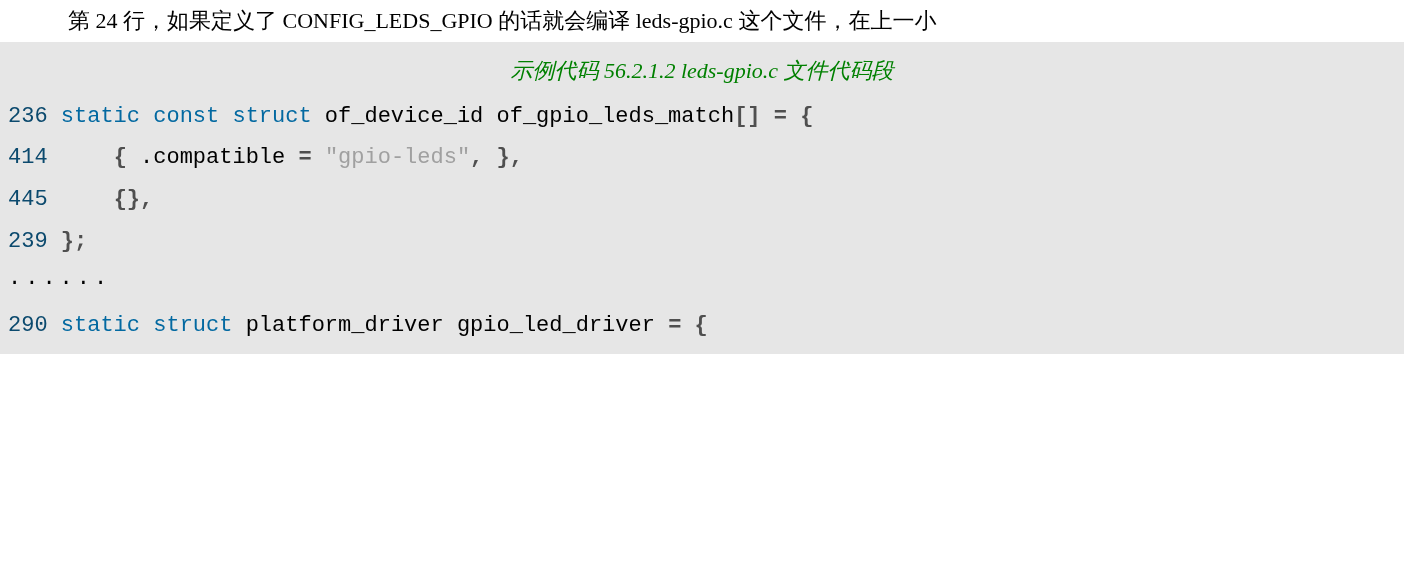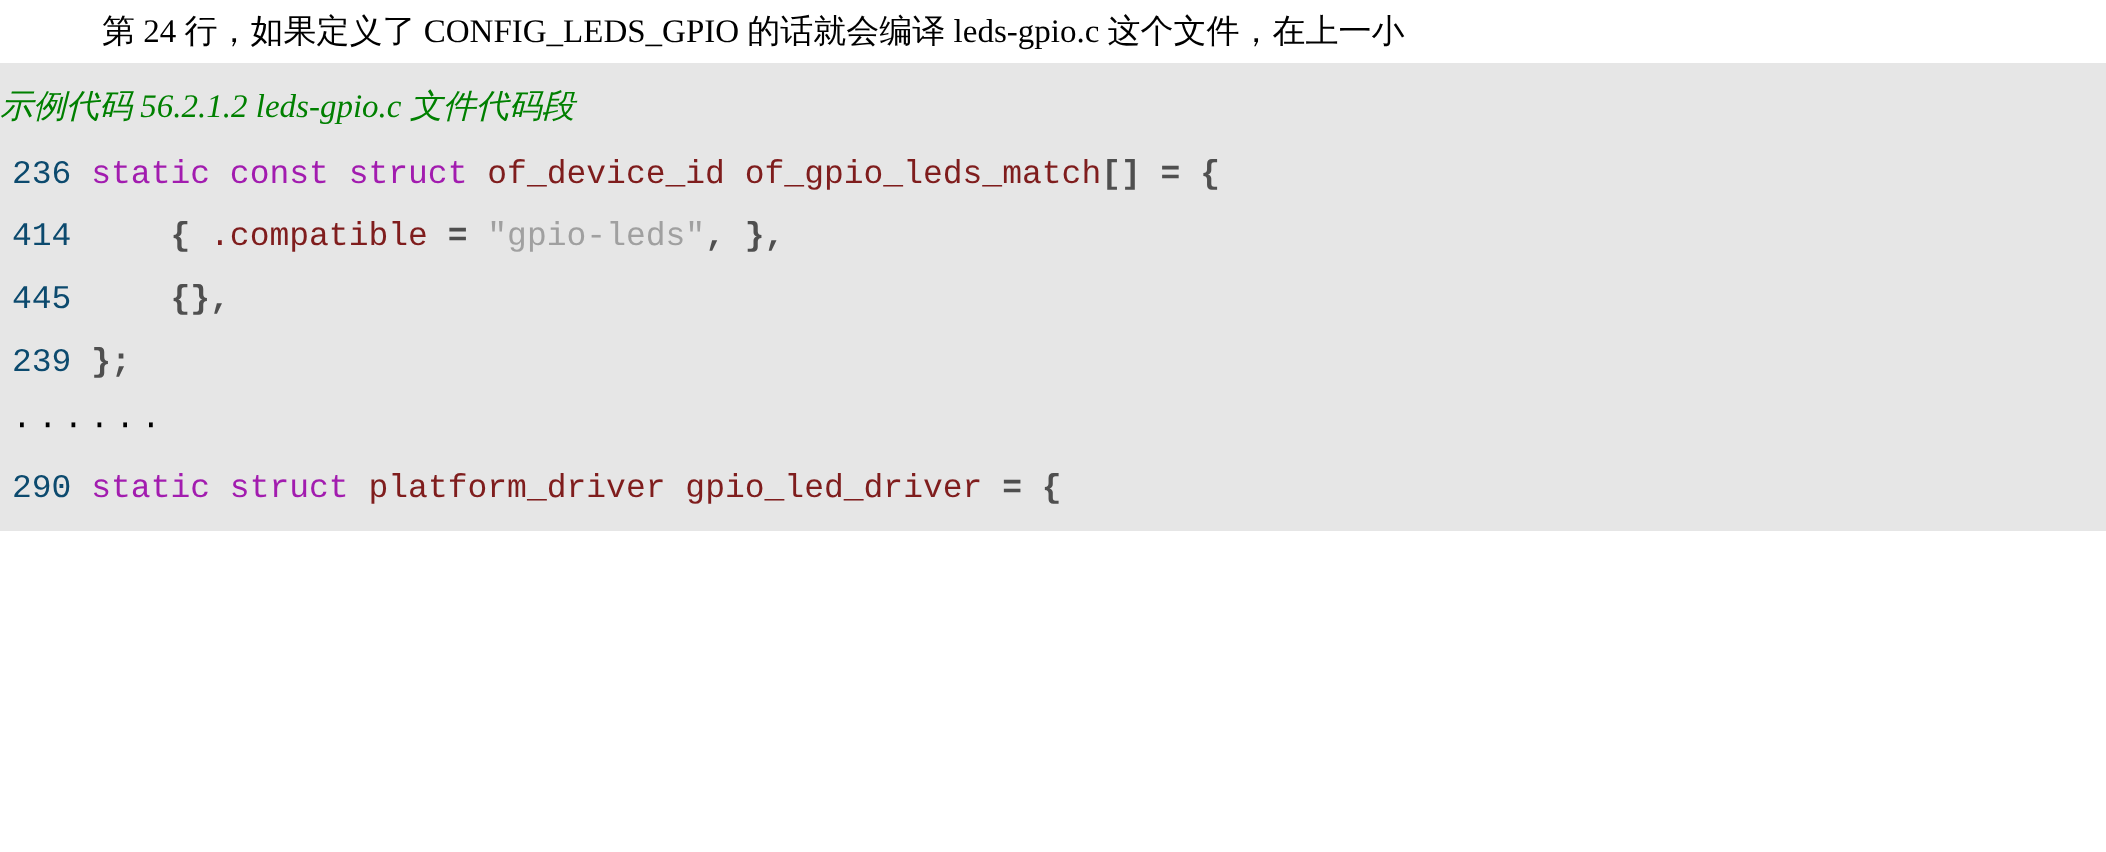--- a/index.html
+++ b/index.html
@@ -22,34 +22,34 @@
     }
     .code-block {
       background: #e6e6e6;
       padding: 8px 0 8px 0;
       margin: 0;
       font-family: "Courier New", monospace;
       font-size: 22px;
       line-height: 1.9;
     }
     .code-title {
-      text-align: left;
+      text-align: center;
       color: #008000;
       font-style: italic;
       font-family: "Times New Roman", "SimSun", serif;
       font-size: 22px;
       margin-bottom: 4px;
     }
     .code-line {
       white-space: pre;
       padding-left: 8px;
     }
     .ln { color: #0c4a6e; }
-    .kw { color: #a21caf; }
-    .id { color: #7f1d1d; }
+    .kw { color: #0369a1; }
+    .id { color: #000000; }
     .op { color: #4f4f4f; font-weight: bold; }
     .str { color: #a0a0a0; }
     .dots {
       padding-left: 8px;
       color: #000;
       letter-spacing: 4px;
       font-family: "Courier New", monospace;
     }
   </style>
 </head>

